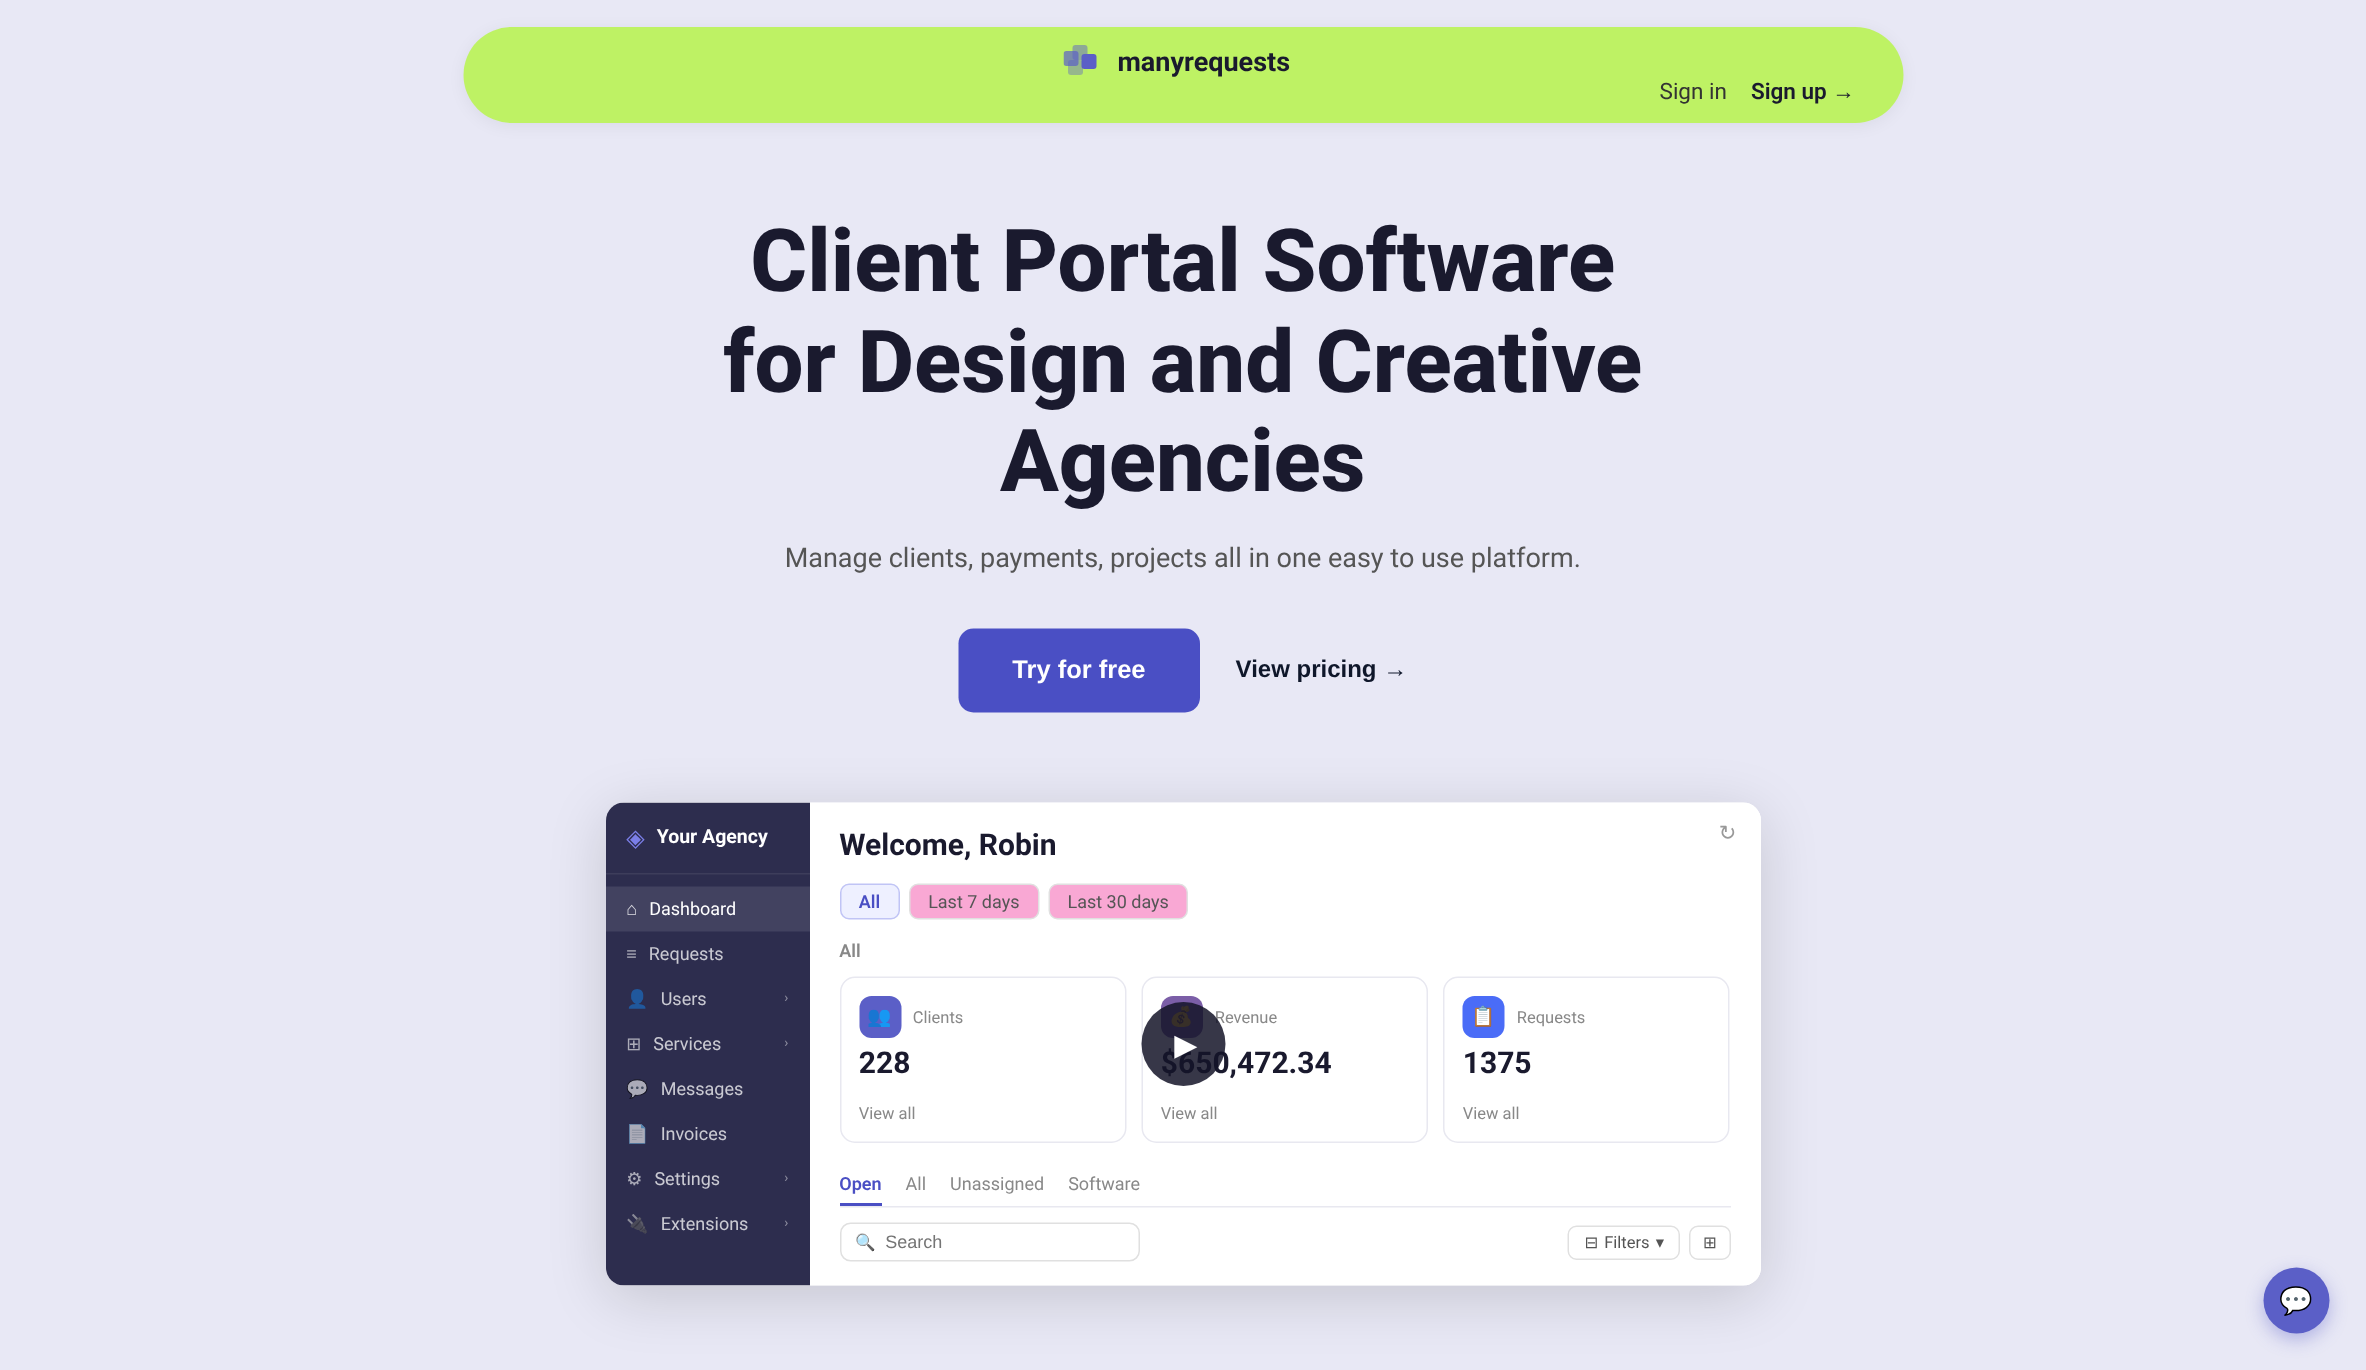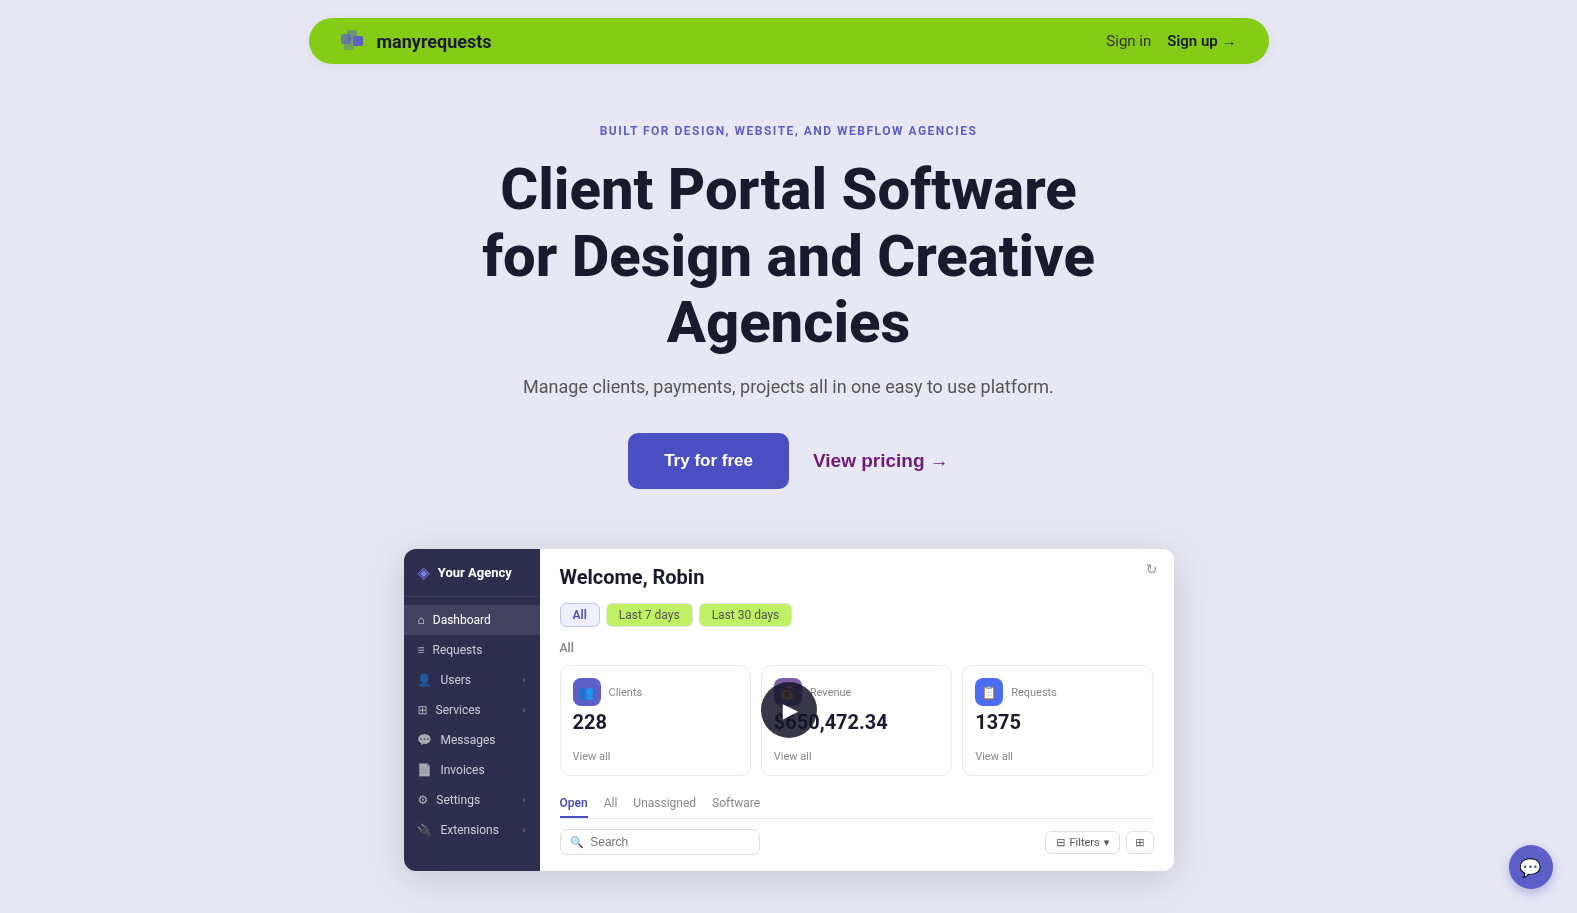--- a/index.html
+++ b/index.html
@@ -10,28 +10,29 @@
       overflow-x: hidden;
     }
 
     
     .nav-wrapper {
       display: flex;
       justify-content: center;
       padding: 18px 20px 0;
     }
     nav {
-      background: #84cc16;
+      background: #bef264;
       border-radius: 50px;
       padding: 12px 32px;
       display: flex;
       align-items: center;
       width: 960px;
       max-width: 100%;
       box-shadow: 0 2px 12px rgba(0,0,0,0.06);
+      flex-direction: column;
     }
     .logo {
       display: flex;
       align-items: center;
       gap: 8px;
       font-weight: 700;
       font-size: 18px;
       color: #1a1a2e;
       text-decoration: none;
       margin-right: 8px;
@@ -109,23 +110,23 @@
       background: #4a4fc4;
       color: #fff;
       border: none;
       border-radius: 10px;
       padding: 18px 36px;
       font-size: 17px;
       font-weight: 600;
       cursor: pointer;
     }
     .btn-secondary {
-      font-size: 19px;
+      font-size: 16px;
       font-weight: 600;
-      color: #701a75;
+      color: #0f172a;
       cursor: pointer;
       background: none;
       border: none;
     }
 
     
     .preview-container {
       display: flex;
       justify-content: center;
       padding: 20px 20px 0;
@@ -209,21 +210,21 @@
       display: flex;
       gap: 6px;
       margin-bottom: 14px;
     }
     .filter-tab {
       padding: 4px 12px;
       border-radius: 6px;
       font-size: 12px;
       cursor: pointer;
       border: 1px solid #e0e0e0;
-      background: #bef264;
+      background: #f9a8d4;
       color: #555;
     }
     .filter-tab.active {
       background: #eef0ff;
       border-color: #c0c4f5;
       color: #4a4fc4;
       font-weight: 600;
     }
     .section-label {
       font-size: 12px;
@@ -407,21 +408,20 @@
       <span>manyrequests</span>
     </a>
     <div class="nav-actions">
       <span class="sign-in">Sign in</span>
       <span class="sign-up">Sign up →</span>
     </div>
   </nav>
 </div>
 
 <section class="hero">
-  <div class="hero-badge">BUILT FOR DESIGN, WEBSITE, AND WEBFLOW AGENCIES</div>
   <h1 class="hero-title">Client Portal Software for Design and Creative Agencies</h1>
   <p class="hero-subtitle">Manage clients, payments, projects all in one easy to use platform.</p>
   <div class="hero-buttons">
     <button class="btn-primary">Try for free</button>
     <button class="btn-secondary">View pricing →</button>
   </div>
 </section>
 
 <div class="preview-container">
   <div class="preview-window">

